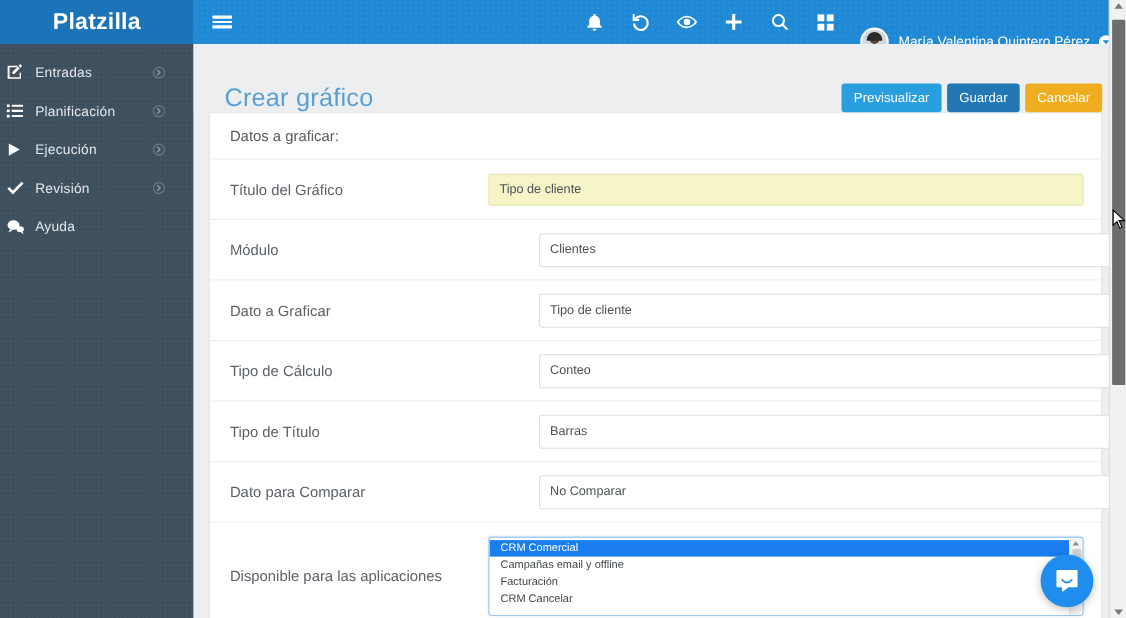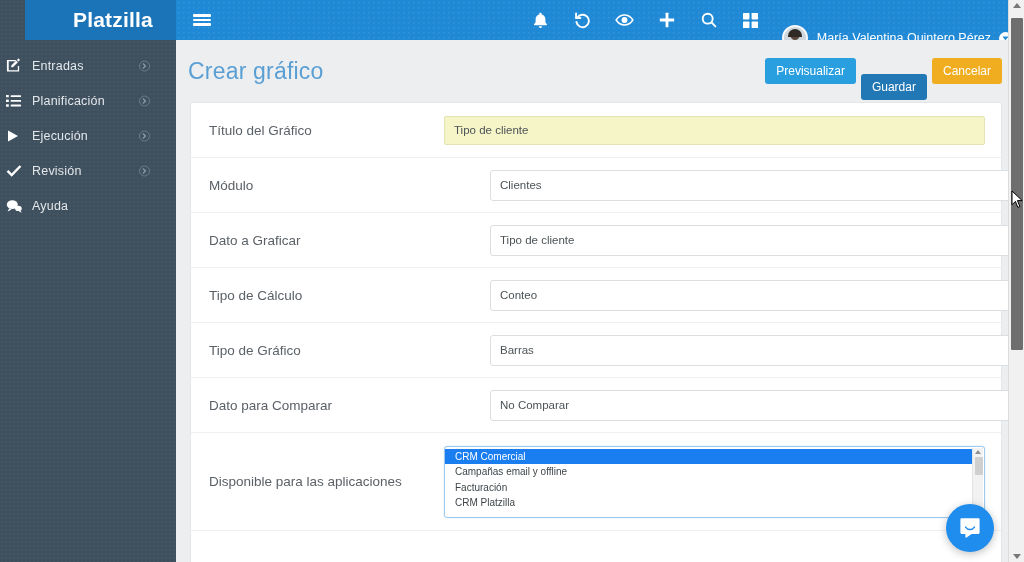--- a/index.html
+++ b/index.html
@@ -15,21 +15,21 @@
   #sidebar {
     position: absolute; left: 0; top: 0;
     width: 176px; height: 562px;
     background: #3e4f5e;
     background-image: radial-gradient(rgba(255,255,255,0.035) 1px, transparent 1px);
     background-size: 4px 4px;
   }
   #logo-area {
     height: 40px; width: 176px;
     background: #1c74b8;
-    display: flex; align-items: center; justify-content: center; margin-left: 25px;
+    display: flex; align-items: center; justify-content: center;
   }
   #logo-text {
     color: #ffffff; font-size: 21px; font-weight: bold;
     letter-spacing: 0.2px;
   }
   .side-item {
     position: relative;
     height: 35px;
     display: flex; align-items: center;
     padding-left: 6px;
@@ -116,22 +116,22 @@
   }
 
   
   #content {
     position: absolute; left: 176px; top: 40px;
     width: 848px; height: 522px;
     background: #eceef0;
     overflow: hidden;
   }
   #page-head {
-    height: 62px; padding: 0 22px 0 12px;
-    display: flex; align-items: center;
+    height: 62px; padding: 0 22px 0 28px;
+    display: flex; align-items: flex-end;
     background: #eceef0;
   }
   #page-title {
     font-size: 23px; color: #5a9fd4; font-weight: normal;
     letter-spacing: 0.2px;
   }
   #page-head-spacer { flex: 1; }
   .hbtn {
     height: 26px; padding: 0 11px;
     border: none; border-radius: 3px;
@@ -444,20 +444,23 @@
     <div id="page-head">
       <div id="page-title">Crear gráfico</div>
       <div id="page-head-spacer"></div>
       <button class="hbtn" id="btn-preview">Previsualizar</button>
       <button class="hbtn" id="btn-save">Guardar</button>
       <button class="hbtn" id="btn-cancel">Cancelar</button>
     </div>
 
     <div id="card">
 
+      <div id="card-head">
+        <span id="card-head-text">Datos a graficar:</span>
+      </div>
 
       <div class="frow">
         <div class="flabel">Título del Gráfico</div>
         <div class="fctrl">
           <input class="text-input" type="text" value="Tipo de cliente" style="">
         </div>
       </div>
 
       <div class="frow">
         <div class="flabel">Módulo</div>
@@ -483,21 +486,21 @@
         <div class="flabel">Tipo de Cálculo</div>
         <div class="fctrl">
           <div class="select-box">
             <span>Conteo</span>
             <span class="select-caret">▼</span>
           </div>
         </div>
       </div>
 
       <div class="frow">
-        <div class="flabel">Tipo de Gráfico</div>
+        <div class="flabel">Tipo de Título</div>
         <div class="fctrl">
           <div class="select-box">
             <span>Barras</span>
             <span class="select-caret">▼</span>
           </div>
         </div>
       </div>
 
       <div class="frow">
         <div class="flabel">Dato para Comparar</div>
@@ -509,21 +512,21 @@
         </div>
       </div>
 
       <div class="frow frow-tall">
         <div class="flabel">Disponible para las aplicaciones</div>
         <div class="fctrl">
           <div class="listbox">
             <div class="lb-item selected">CRM Comercial</div>
             <div class="lb-item">Campañas email y offline</div>
             <div class="lb-item">Facturación</div>
-            <div class="lb-item">CRM Platzilla</div>
+            <div class="lb-item">CRM Cancelar</div>
             <div class="lb-scroll">
               <span class="lb-scroll-up"></span>
               <span class="lb-scroll-thumb"></span>
             </div>
           </div>
         </div>
       </div>
 
     </div>
   </div>

